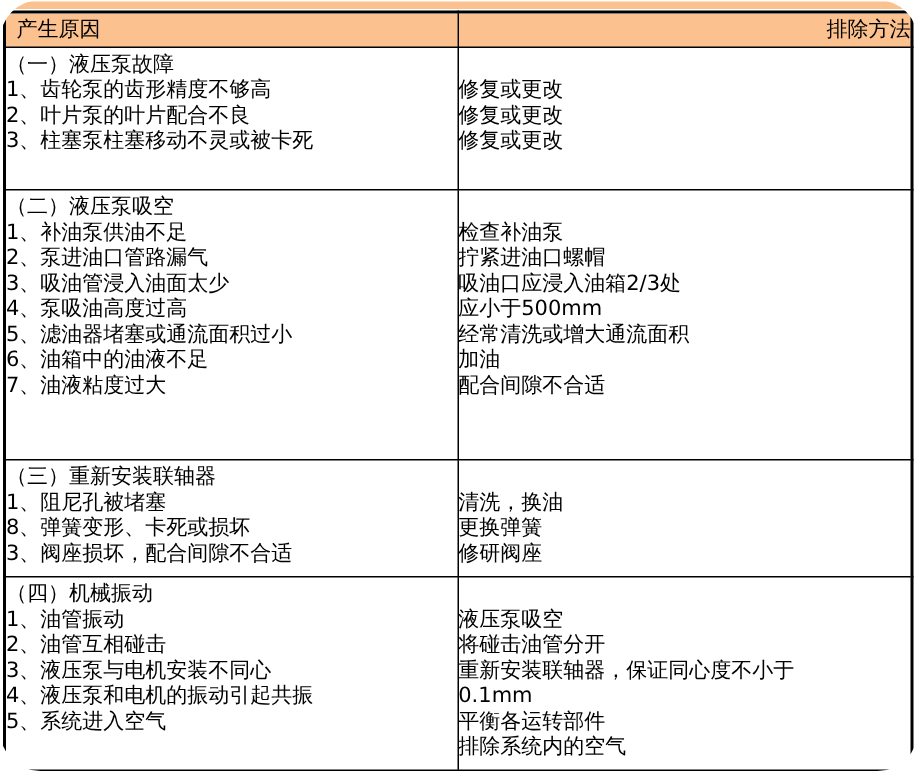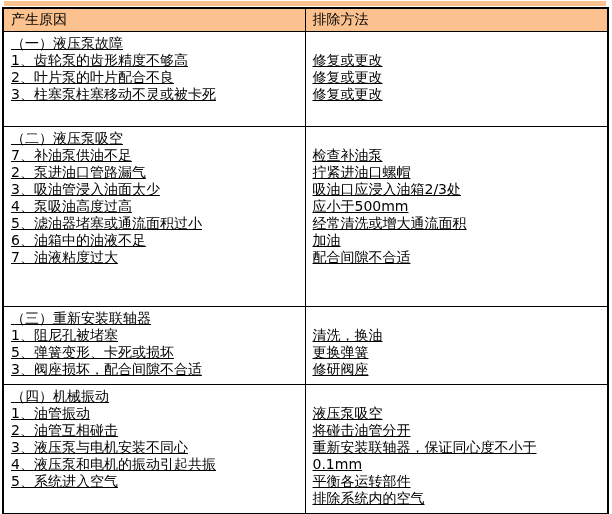--- a/index.html
+++ b/index.html
@@ -4,20 +4,21 @@
 <style>
   html, body { margin: 0; padding: 0; }
   .page {
     position: relative;
     width: 612px;
     height: 514px;
     background: #ffffff;
     font-family: "DejaVu Sans", sans-serif;
     color: #000000;
     overflow: hidden;
+    border-radius: 27px;
   }
   .top-strip {
     position: absolute;
     left: 4px;
     top: 1px;
     width: 602px;
     height: 5px;
   }
   table.troubleshooting {
     position: absolute;
@@ -43,42 +44,40 @@
   }
   td.cell {
     vertical-align: top;
     padding: 3px 0 6px 0;
     overflow: hidden;
   }
   .cell-line {
     font-size: 14px;
     line-height: 17px;
     min-height: 17px;
-    padding-left: 7px;
     white-space: nowrap;
     overflow: hidden;
-    text-decoration: underline;
   }
 </style>
 </head>
 <body>
 
 <div class="page">
 
   <div class="top-strip" style="background: rgb(251, 193, 142);"></div>
 
   <table class="troubleshooting">
     <colgroup>
       <col class="c1">
       <col class="c2">
     </colgroup>
     <thead>
       <tr>
         <th class="hdr" style="background: rgb(251, 193, 142);">产生原因</th>
-        <th class="hdr" style="background: rgb(251, 193, 142);">排除方法</th>
+        <th class="hdr" style="background: rgb(251, 193, 142); text-align: right;">排除方法</th>
       </tr>
     </thead>
     <tbody>
       <tr>
         <td class="cell">
             <div class="cell-line">（一）液压泵故障</div>
             <div class="cell-line">1、齿轮泵的齿形精度不够高</div>
             <div class="cell-line">2、叶片泵的叶片配合不良</div>
             <div class="cell-line">3、柱塞泵柱塞移动不灵或被卡死</div>
             <div class="cell-line"></div>
@@ -86,21 +85,21 @@
         <td class="cell">
             <div class="cell-line"></div>
             <div class="cell-line">修复或更改</div>
             <div class="cell-line">修复或更改</div>
             <div class="cell-line">修复或更改</div>
           </td>
       </tr>
       <tr>
         <td class="cell">
             <div class="cell-line">（二）液压泵吸空</div>
-            <div class="cell-line">7、补油泵供油不足</div>
+            <div class="cell-line">1、补油泵供油不足</div>
             <div class="cell-line">2、泵进油口管路漏气</div>
             <div class="cell-line">3、吸油管浸入油面太少</div>
             <div class="cell-line">4、泵吸油高度过高</div>
             <div class="cell-line">5、滤油器堵塞或通流面积过小</div>
             <div class="cell-line">6、油箱中的油液不足</div>
             <div class="cell-line">7、油液粘度过大</div>
             <div class="cell-line"></div>
             <div class="cell-line"></div>
           </td>
         <td class="cell">
@@ -111,21 +110,21 @@
             <div class="cell-line">应小于500mm</div>
             <div class="cell-line">经常清洗或增大通流面积</div>
             <div class="cell-line">加油</div>
             <div class="cell-line">配合间隙不合适</div>
           </td>
       </tr>
       <tr>
         <td class="cell">
             <div class="cell-line">（三）重新安装联轴器</div>
             <div class="cell-line">1、阻尼孔被堵塞</div>
-            <div class="cell-line">5、弹簧变形、卡死或损坏</div>
+            <div class="cell-line">8、弹簧变形、卡死或损坏</div>
             <div class="cell-line">3、阀座损坏，配合间隙不合适</div>
           </td>
         <td class="cell">
             <div class="cell-line"></div>
             <div class="cell-line">清洗，换油</div>
             <div class="cell-line">更换弹簧</div>
             <div class="cell-line">修研阀座</div>
           </td>
       </tr>
       <tr>

